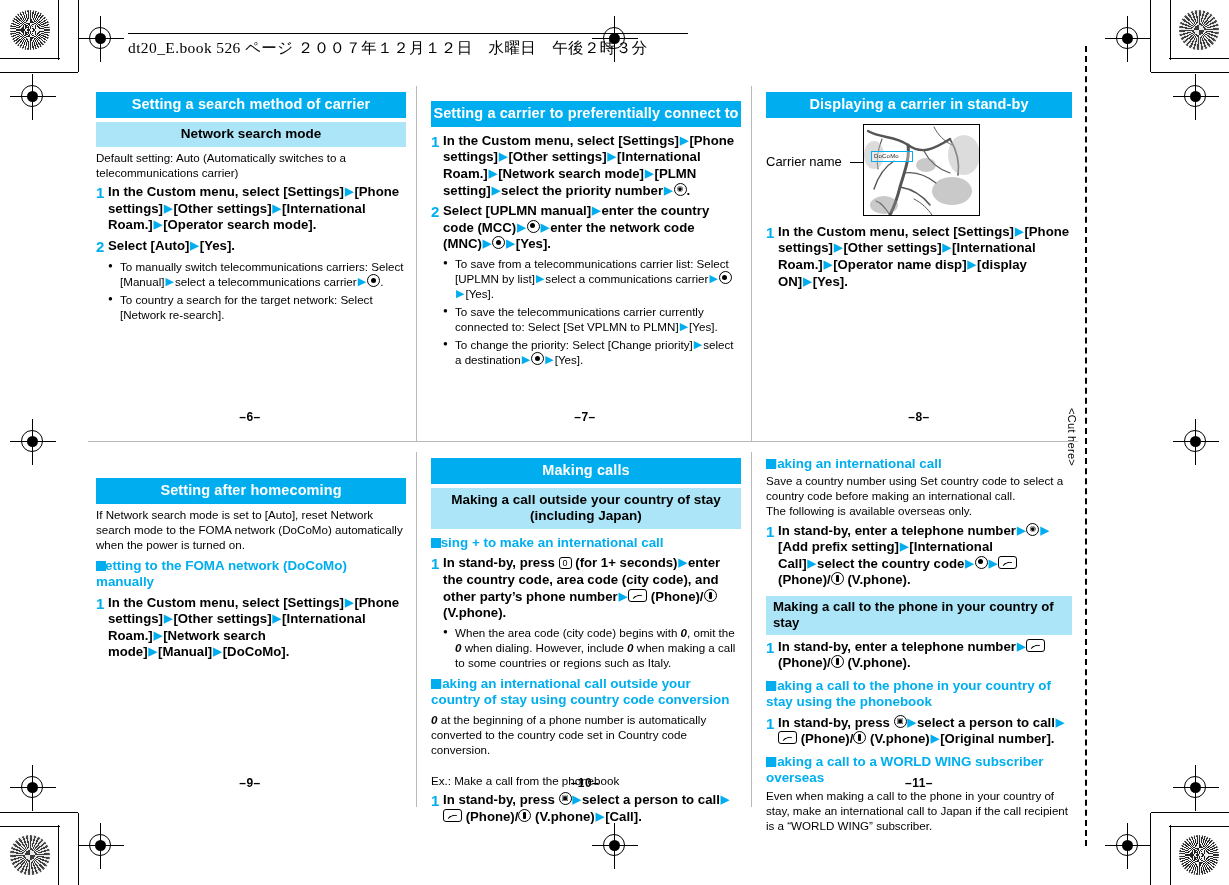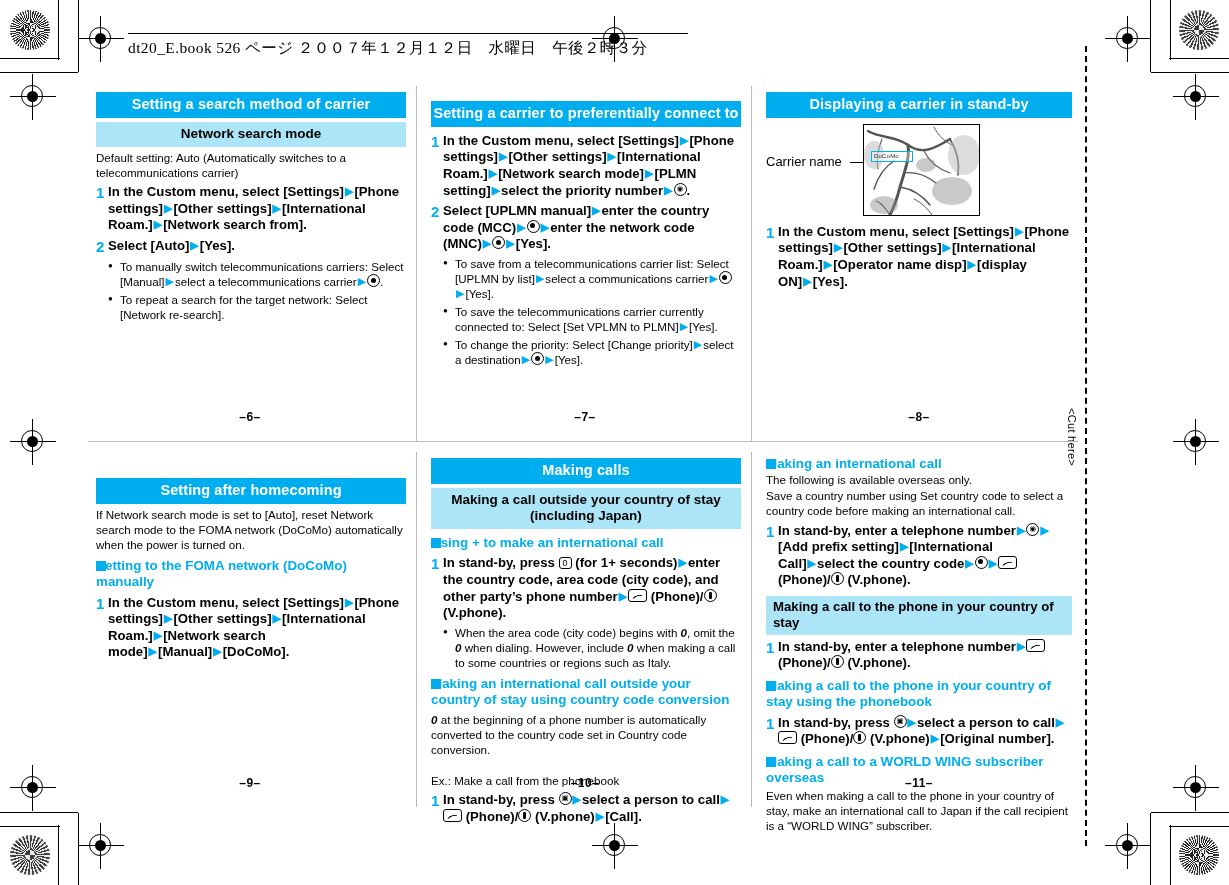--- a/index.html
+++ b/index.html
@@ -475,41 +475,41 @@
   <div class="row-divider" style="left:88px;top:441px;width:990px;"></div>
 
   <div class="panel" style="left:96px;top:92px;width:310px;">
     <div class="bar-title">Setting a search method of carrier</div>
     <div class="sub-title">Network search mode</div>
     <div class="body-text">Default setting: Auto (Automatically switches to a telecommunications carrier)</div>
 
     <div class="step">
       <div class="step-num">1</div>
       <div class="step-body">
-        <span>In the Custom menu, select [Settings]</span><span class="arw">▶</span><span>[Phone settings]</span><span class="arw">▶</span><span>[Other settings]</span><span class="arw">▶</span><span>[International Roam.]</span><span class="arw">▶</span><span>[Network search from].</span>
+        <span>In the Custom menu, select [Settings]</span><span class="arw">▶</span><span>[Phone settings]</span><span class="arw">▶</span><span>[Other settings]</span><span class="arw">▶</span><span>[International Roam.]</span><span class="arw">▶</span><span>[Operator search mode].</span>
       </div>
     </div>
 
     <div class="step">
       <div class="step-num">2</div>
       <div class="step-body">
         <span>Select [Auto]</span><span class="arw">▶</span><span>[Yes].</span>
       </div>
     </div>
 
     <div class="note">
       <div class="note-dot"></div>
       <div class="note-body">
         <span>To manually switch telecommunications carriers: Select [Manual]</span><span class="arw">▶</span><span>select a telecommunications carrier</span><span class="arw">▶</span><span class="key-center"></span><span>.</span>
       </div>
     </div>
 
     <div class="note">
       <div class="note-dot"></div>
-      <div class="note-body">To repeat a search for the target network: Select [Network re-search].</div>
+      <div class="note-body">To country a search for the target network: Select [Network re-search].</div>
     </div>
   </div>
   <div class="folio" style="left:220px;top:410px;">–6–</div>
 
   <div class="panel" style="left:431px;top:101px;width:310px;">
     <div class="bar-title">Setting a carrier to preferentially connect to</div>
 
     <div class="step" style="margin-top:6px;">
       <div class="step-num">1</div>
       <div class="step-body">
@@ -647,22 +647,22 @@
         <span class="key-call"></span>
         <span>(Phone)/</span><span class="key-vp"></span>
         <span>(V.phone)</span><span class="arw">▶</span><span>[Call].</span>
       </div>
     </div>
   </div>
   <div class="folio" style="left:555px;top:776px;">–10–</div>
 
   <div class="panel" style="left:766px;top:452px;width:306px;">
     <div class="sq-head" style="margin-top:4px;">Making an international call</div>
+    <div class="body-text" style="margin-top:1px;">Save a country number using Set country code to select a country code before making an international call.</div>
     <div class="body-text" style="margin-top:0;">The following is available overseas only.</div>
-    <div class="body-text" style="margin-top:1px;">Save a country number using Set country code to select a country code before making an international call.</div>
 
     <div class="step">
       <div class="step-num">1</div>
       <div class="step-body">
         <span>In stand-by, enter a telephone number</span><span class="arw">▶</span><span class="key-round">◉</span><span class="arw">▶</span>
         <span>[Add prefix setting]</span><span class="arw">▶</span><span>[International Call]</span><span class="arw">▶</span><span>select the country code</span><span class="arw">▶</span><span class="key-center"></span><span class="arw">▶</span><span class="key-call"></span>
         <span>(Phone)/</span><span class="key-vp"></span>
         <span>(V.phone).</span>
       </div>
     </div>

